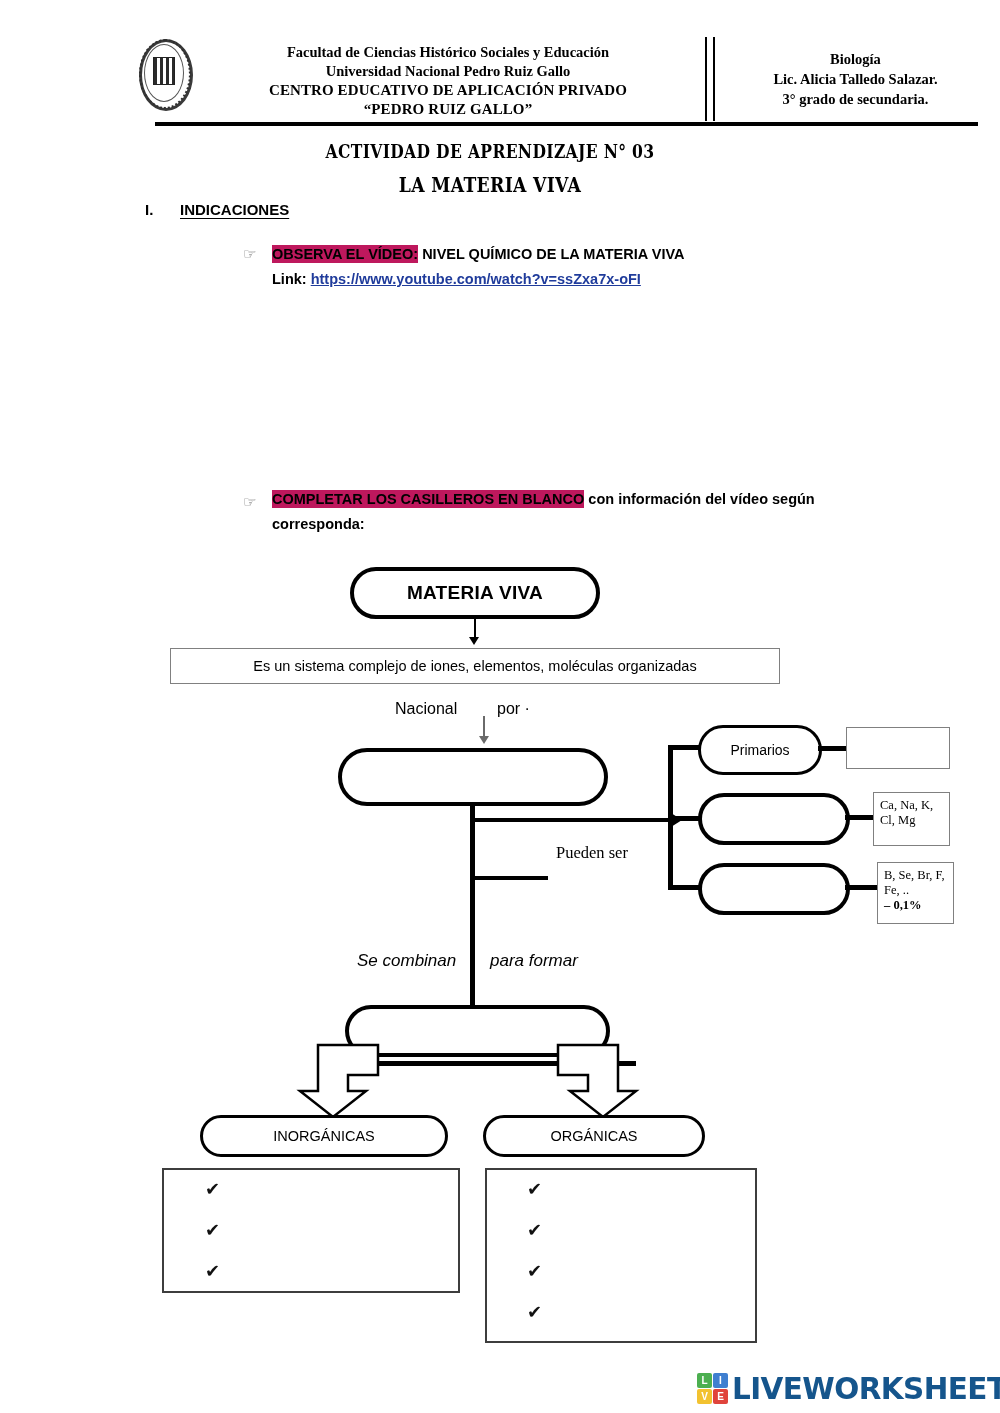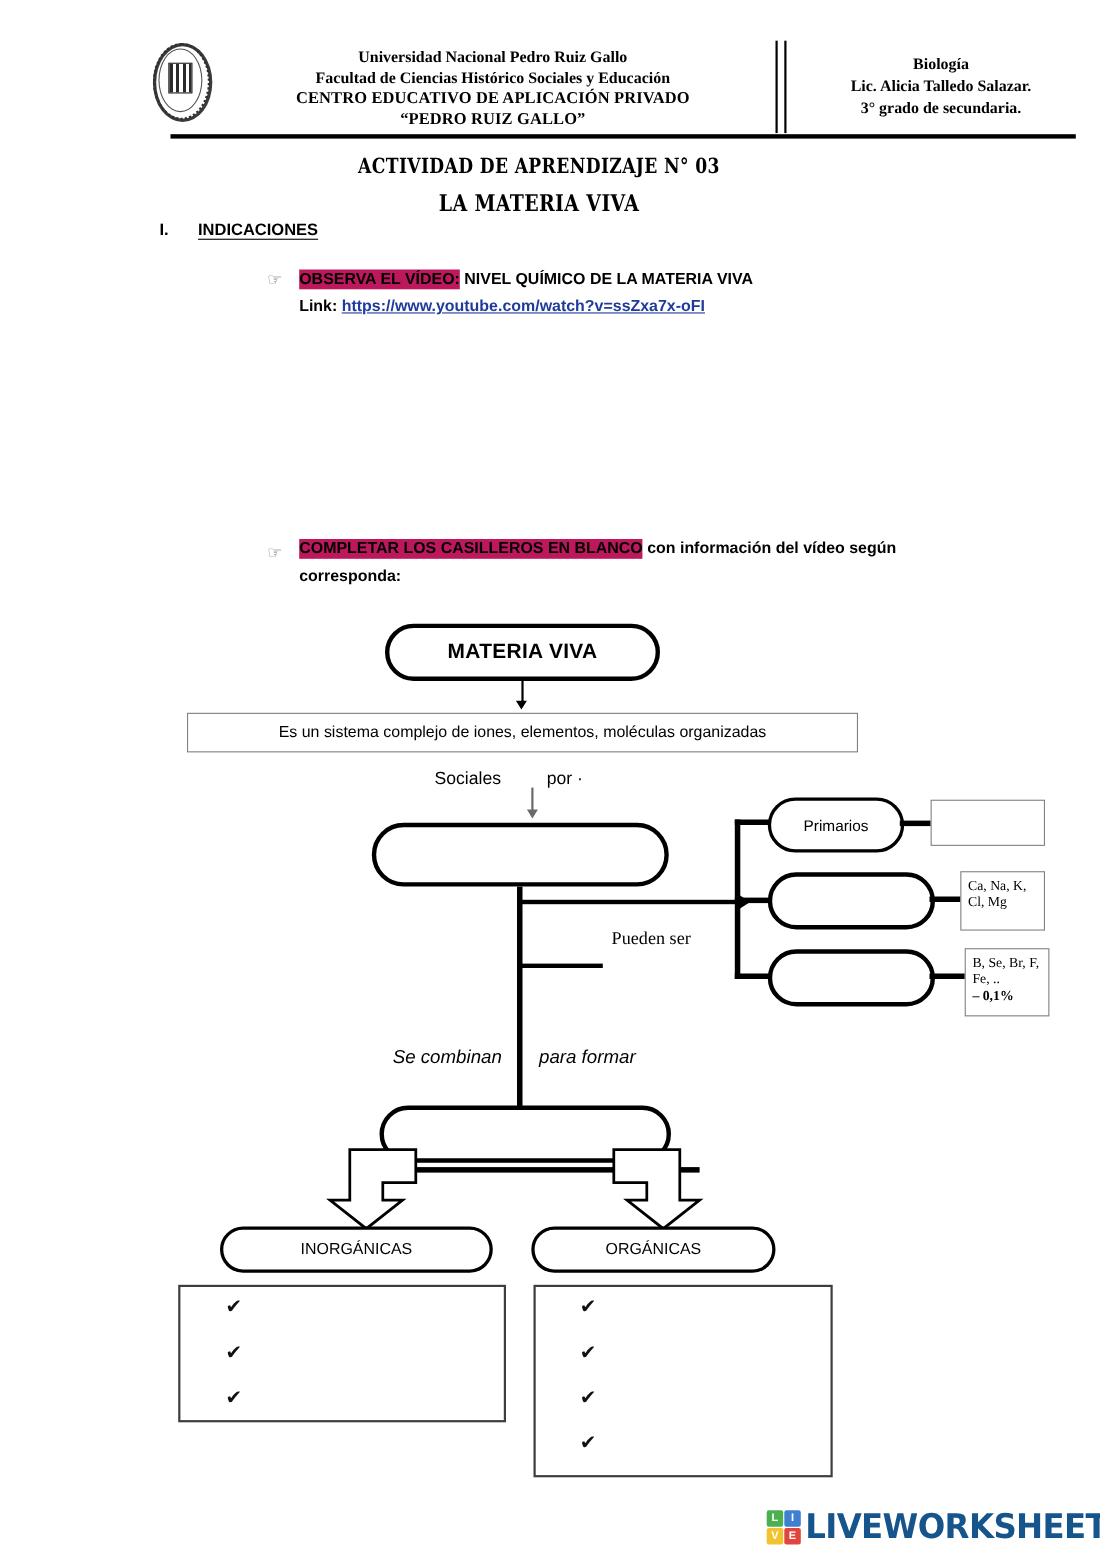--- a/index.html
+++ b/index.html
@@ -364,22 +364,22 @@
 <div id="header">
 
   <div id="seal">
     <div class="ring"></div>
     <div class="dots"></div>
     <div class="ring2"></div>
     <div class="shield"></div>
   </div>
 
   <div id="header-left-text">
+    <div>Facultad de Ciencias Histórico Sociales y Educación</div>
     <div>Universidad Nacional Pedro Ruiz Gallo</div>
-    <div>Facultad de Ciencias Histórico Sociales y Educación</div>
     <div class="l3">CENTRO EDUCATIVO DE APLICACIÓN PRIVADO</div>
     <div class="l3">“PEDRO RUIZ GALLO”</div>
   </div>
 
   <div id="header-sep"></div>
 
   <div id="header-right-text">
     <div>Biología</div>
     <div>Lic. Alicia Talledo Salazar.</div>
     <div>3° grado de secundaria.</div>
@@ -411,21 +411,21 @@
 
 <div id="diagram">
 
   <div class="node pill pill-thick" id="node-materia-viva">MATERIA VIVA</div>
 
   <div class="vline" style="left:474px; top:619px; width:2px; height:20px;"></div>
   <div class="arrow-down-sm" style="left:469px; top:637px;"></div>
 
   <div class="node rect-thin" id="node-definition">Es un sistema complejo de iones, elementos, moléculas organizadas</div>
 
-  <div class="edge-label" style="left:395px; top:700px;">Sociales</div>
+  <div class="edge-label" style="left:395px; top:700px;">Nacional</div>
   <div class="edge-label" style="left:497px; top:700px;">por ·</div>
   <div class="vline vline-thin" style="left:483px; top:716px; width:2px; height:22px;"></div>
   <div class="arrow-down-sm grey" style="left:479px; top:736px;"></div>
 
   <div class="node pill pill-thick" id="node-blank-main"></div>
 
   <div class="vline" style="left:470px; top:806px; width:5px; height:214px;"></div>
 
   <div class="hline" style="left:473px; top:818px; width:200px; height:4px;"></div>
   <div class="arrow-right-sm" style="left:671px; top:813px;"></div>

